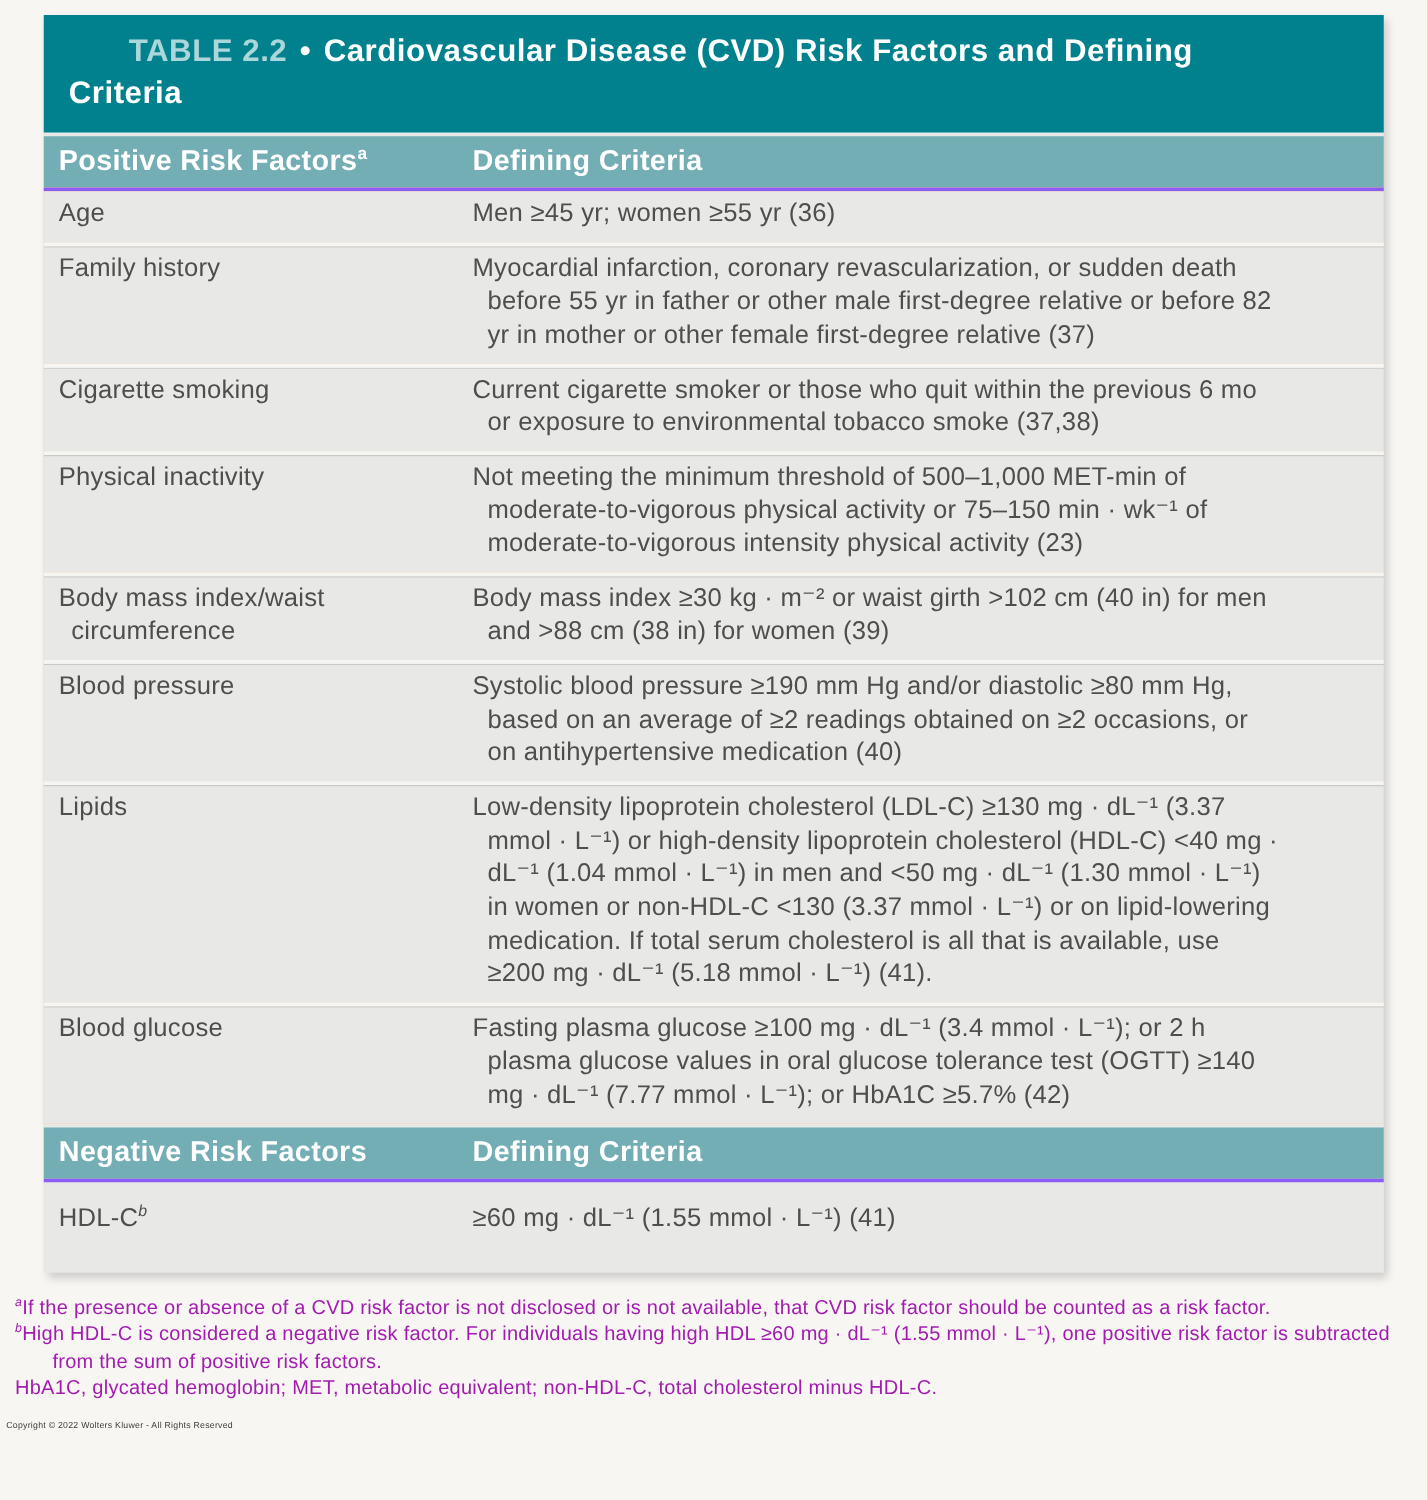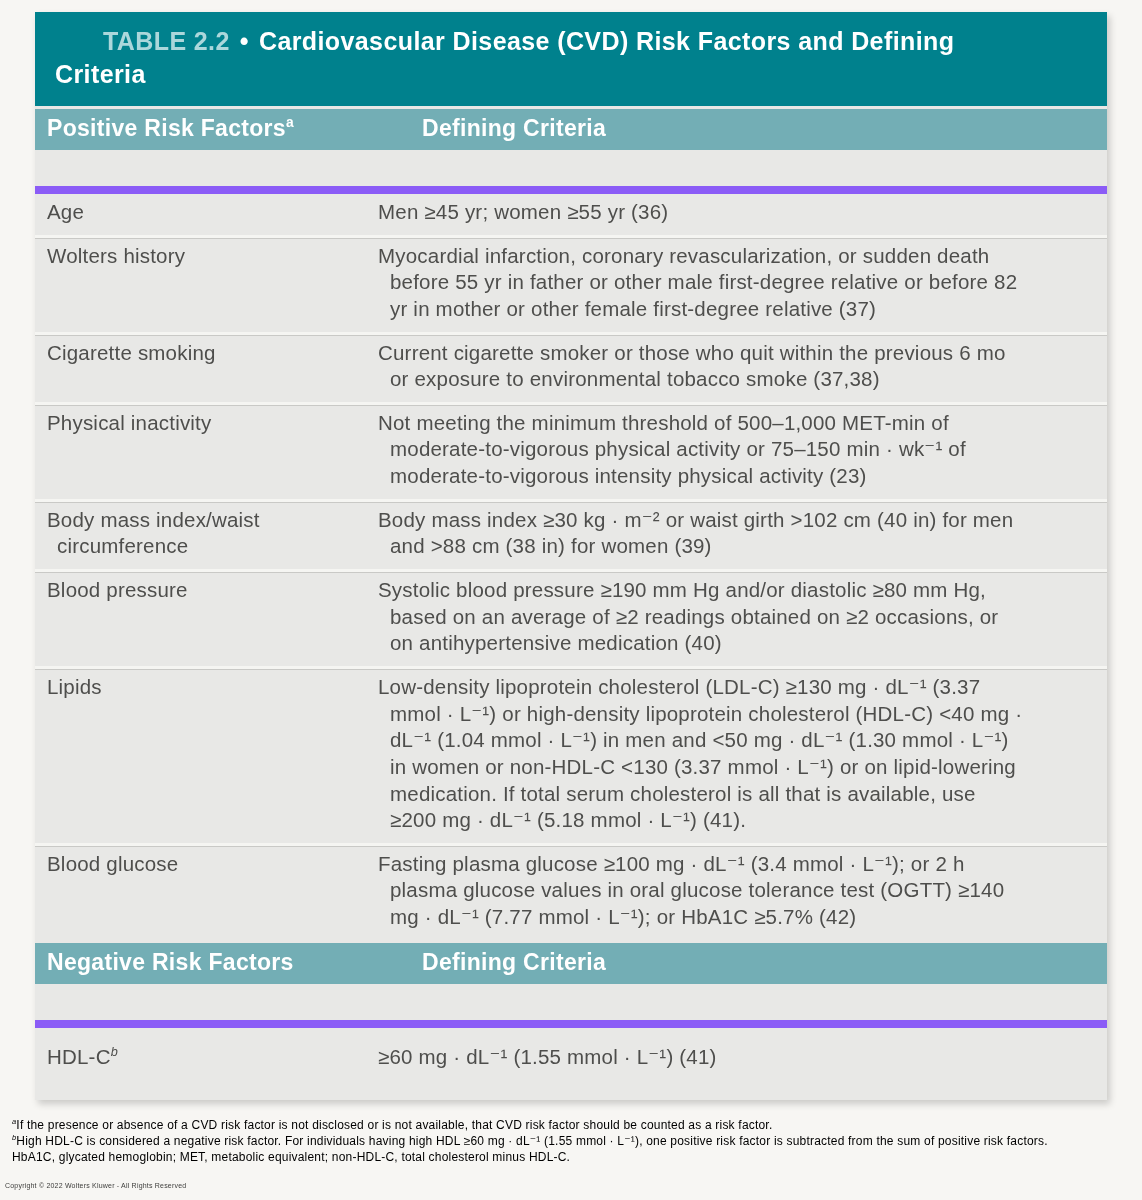--- a/index.html
+++ b/index.html
@@ -35,62 +35,61 @@
   .band {
     background:#73aeb5;
     color:#ffffff;
     font-weight:bold;
     font-size:23px;
     letter-spacing:0.3px;
     display:grid;
     grid-template-columns:343px minmax(0,1fr);
     padding:6px 0 8px 0;
     margin-top:3px;
-    gap:44px;
   }
   .band .cell1 { padding-left:12px; }
   .band sup { font-size:60%; line-height:0; }
 
   .row {
     display:grid;
     grid-template-columns:343px minmax(0,1fr);
     background:#e8e8e6;
     padding:5px 0 9px 0;
     font-size:20.5px;
     line-height:1.3;
     letter-spacing:0.2px;
   }
   .row + .row {
     border-top:3px solid #f5f5f2;
     box-shadow:inset 0 1px 0 #c9c9c6;
   }
-  .rows { background:#fdba74; border-top:8px solid #8b5cf6;margin-top:36px; }
+  .rows { background:#fdba74; border-top:3px solid #8b5cf6; }
 
   .factor {
     padding-left:22px;
     text-indent:-10px;
     padding-right:14px;
     color:#4e4e4c;
   }
   .factor sup { font-size:62%; font-style:italic; line-height:0; }
   .criteria {
     max-width:668px;
     padding-left:12px;
     text-indent:-12px;
     padding-right:20px;
     color:#4e4e4c;
   }
 
   .neg-row { padding:16px 0 30px 0; }
 
   .footnotes {
     margin:18px 20px 0 12px;
-    font-size:12px;
+    font-size:16px;
     line-height:1.32;
-    color:#000000;
+    color:#a21caf;
     letter-spacing:0.2px;
   }
   .footnote {
     padding-left:30px;
     text-indent:-30px;
   }
   .footnote sup { font-size:62%; font-style:italic; line-height:0; }
 
   .copyright {
     margin:16px 0 0 5px;
@@ -114,21 +113,21 @@
       <div class="cell1"><span>Positive Risk Factors</span><sup>a</sup></div>
       <div>Defining Criteria</div>
     </div>
 
     <div class="rows">
       <div class="row">
         <div class="factor">Age</div>
         <div class="criteria">Men ≥45 yr; women ≥55 yr (36)</div>
       </div>
       <div class="row">
-        <div class="factor">Wolters history</div>
+        <div class="factor">Family history</div>
         <div class="criteria">Myocardial infarction, coronary revascularization, or sudden death before 55 yr in father or other male first-degree relative or before 82 yr in mother or other female first-degree relative (37)</div>
       </div>
       <div class="row">
         <div class="factor">Cigarette smoking</div>
         <div class="criteria">Current cigarette smoker or those who quit within the previous 6 mo or exposure to environmental tobacco smoke (37,38)</div>
       </div>
       <div class="row">
         <div class="factor">Physical inactivity</div>
         <div class="criteria">Not meeting the minimum threshold of 500–1,000 MET-min of moderate-to-vigorous physical activity or 75–150 min · wk⁻¹ of moderate-to-vigorous intensity physical activity (23)</div>
       </div>

